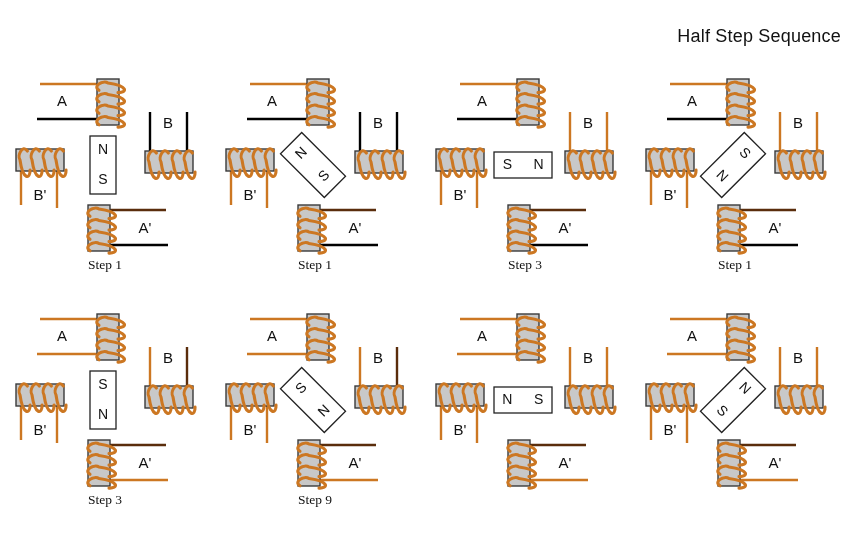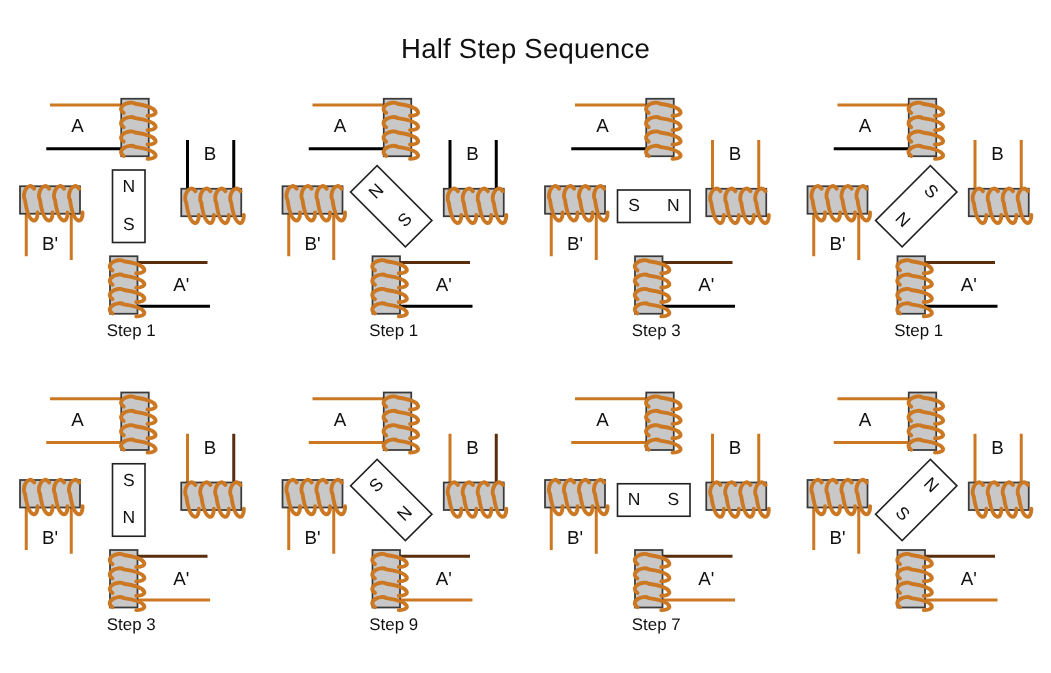--- a/index.html
+++ b/index.html
@@ -3,28 +3,28 @@
 <meta charset="utf-8">
 <style>
   html,body{margin:0;padding:0;}
   body{
     width:841px;height:538px;background:#ffffff;
     font-family:"Liberation Sans", sans-serif;
     color:#000;overflow:hidden;position:relative;
   }
   #title{
     position:absolute;left:0;top:26px;width:841px;
-    text-align:center;font-size:22px;color:#111;letter-spacing:.2px;
+    text-align:right;font-size:18px;color:#111;letter-spacing:.2px;
   }
   #grid{position:absolute;left:0;top:62px;width:841px;height:470px;}
   .panel{position:absolute;width:210px;height:235px;}
   .panel .stage{position:absolute;left:0;top:0;width:210px;height:205px;}
   .steplabel{
     position:absolute;left:0;top:195px;width:210px;text-align:center;
-    font-size:13.5px;color:#111;
+    font-size:13.5px;color:#111;font-family:Liberation Serif, serif;
   }
   svg{display:block;overflow:visible;}
 </style>
 </head>
 <body>
 
 <div id="title">Half Step Sequence</div>
 
 <div id="grid">
     <div class="panel" style="left: 0px; top: 0px;">
@@ -396,21 +396,20 @@
           </g>
           <g>
             <g>
               <rect x="74" y="90" width="58" height="26" fill="#ffffff" stroke="#222222" stroke-width="1.3"></rect>
               <text x="87.34" y="103" font-size="14" font-family="&quot;Liberation Sans&quot;, sans-serif" fill="#111111" text-anchor="middle" dominant-baseline="middle">N</text>
               <text x="118.66" y="103" font-size="14" font-family="&quot;Liberation Sans&quot;, sans-serif" fill="#111111" text-anchor="middle" dominant-baseline="middle">S</text>
             </g>
           </g>
         </svg>
       </div>
-      <div class="steplabel">Step 7</div>
     </div>
     <div class="panel" style="left: 630px; top: 235px;">
       <div class="stage">
         <svg width="210" height="205" viewBox="0 0 210 205">
           <g>
             <line x1="40" y1="22" x2="99" y2="22" stroke="#cc7722" stroke-width="2.4"></line>
             <line x1="37" y1="57" x2="99" y2="57" stroke="#cc7722" stroke-width="2.4"></line>
             <rect x="97" y="17" width="22" height="46" fill="#c8c8c8" stroke="#3a3a3a" stroke-width="1.4"></rect>
             <path d="M 99 28.28 C 92 23.45, 103.6 18, 108 21 C 129 24, 127 30.924999999999997, 118 30.58" fill="none" stroke="#cc7722" stroke-width="3.1" stroke-linecap="round"></path>
             <path d="M 99 39.78 C 92 34.95, 103.6 29.5, 108 32.5 C 129 35.5, 127 42.425, 118 42.08" fill="none" stroke="#cc7722" stroke-width="3.1" stroke-linecap="round"></path>

